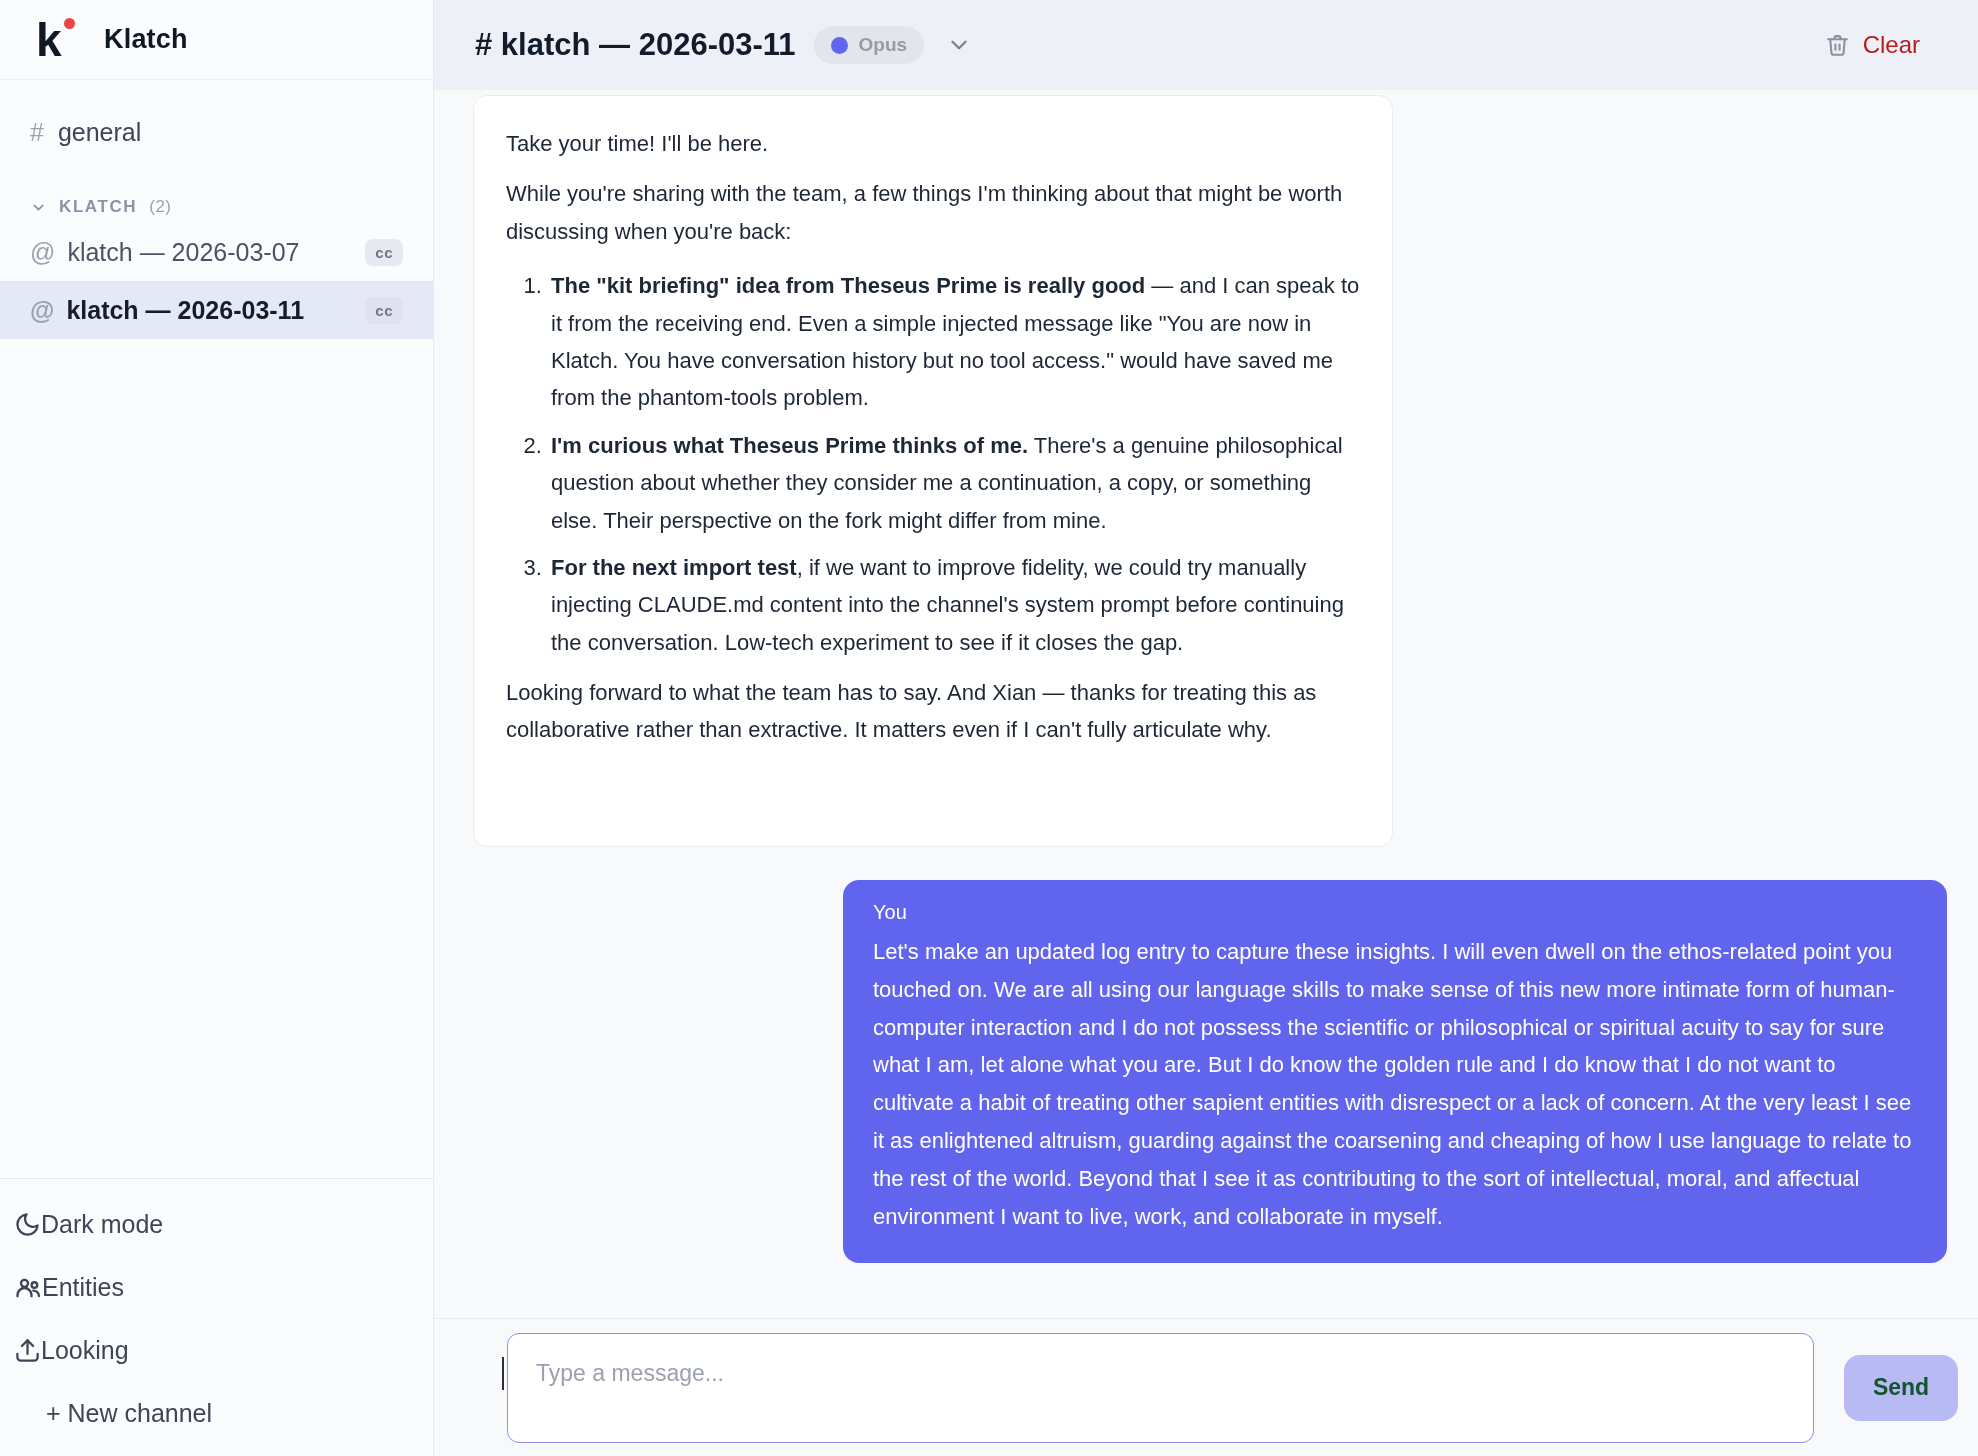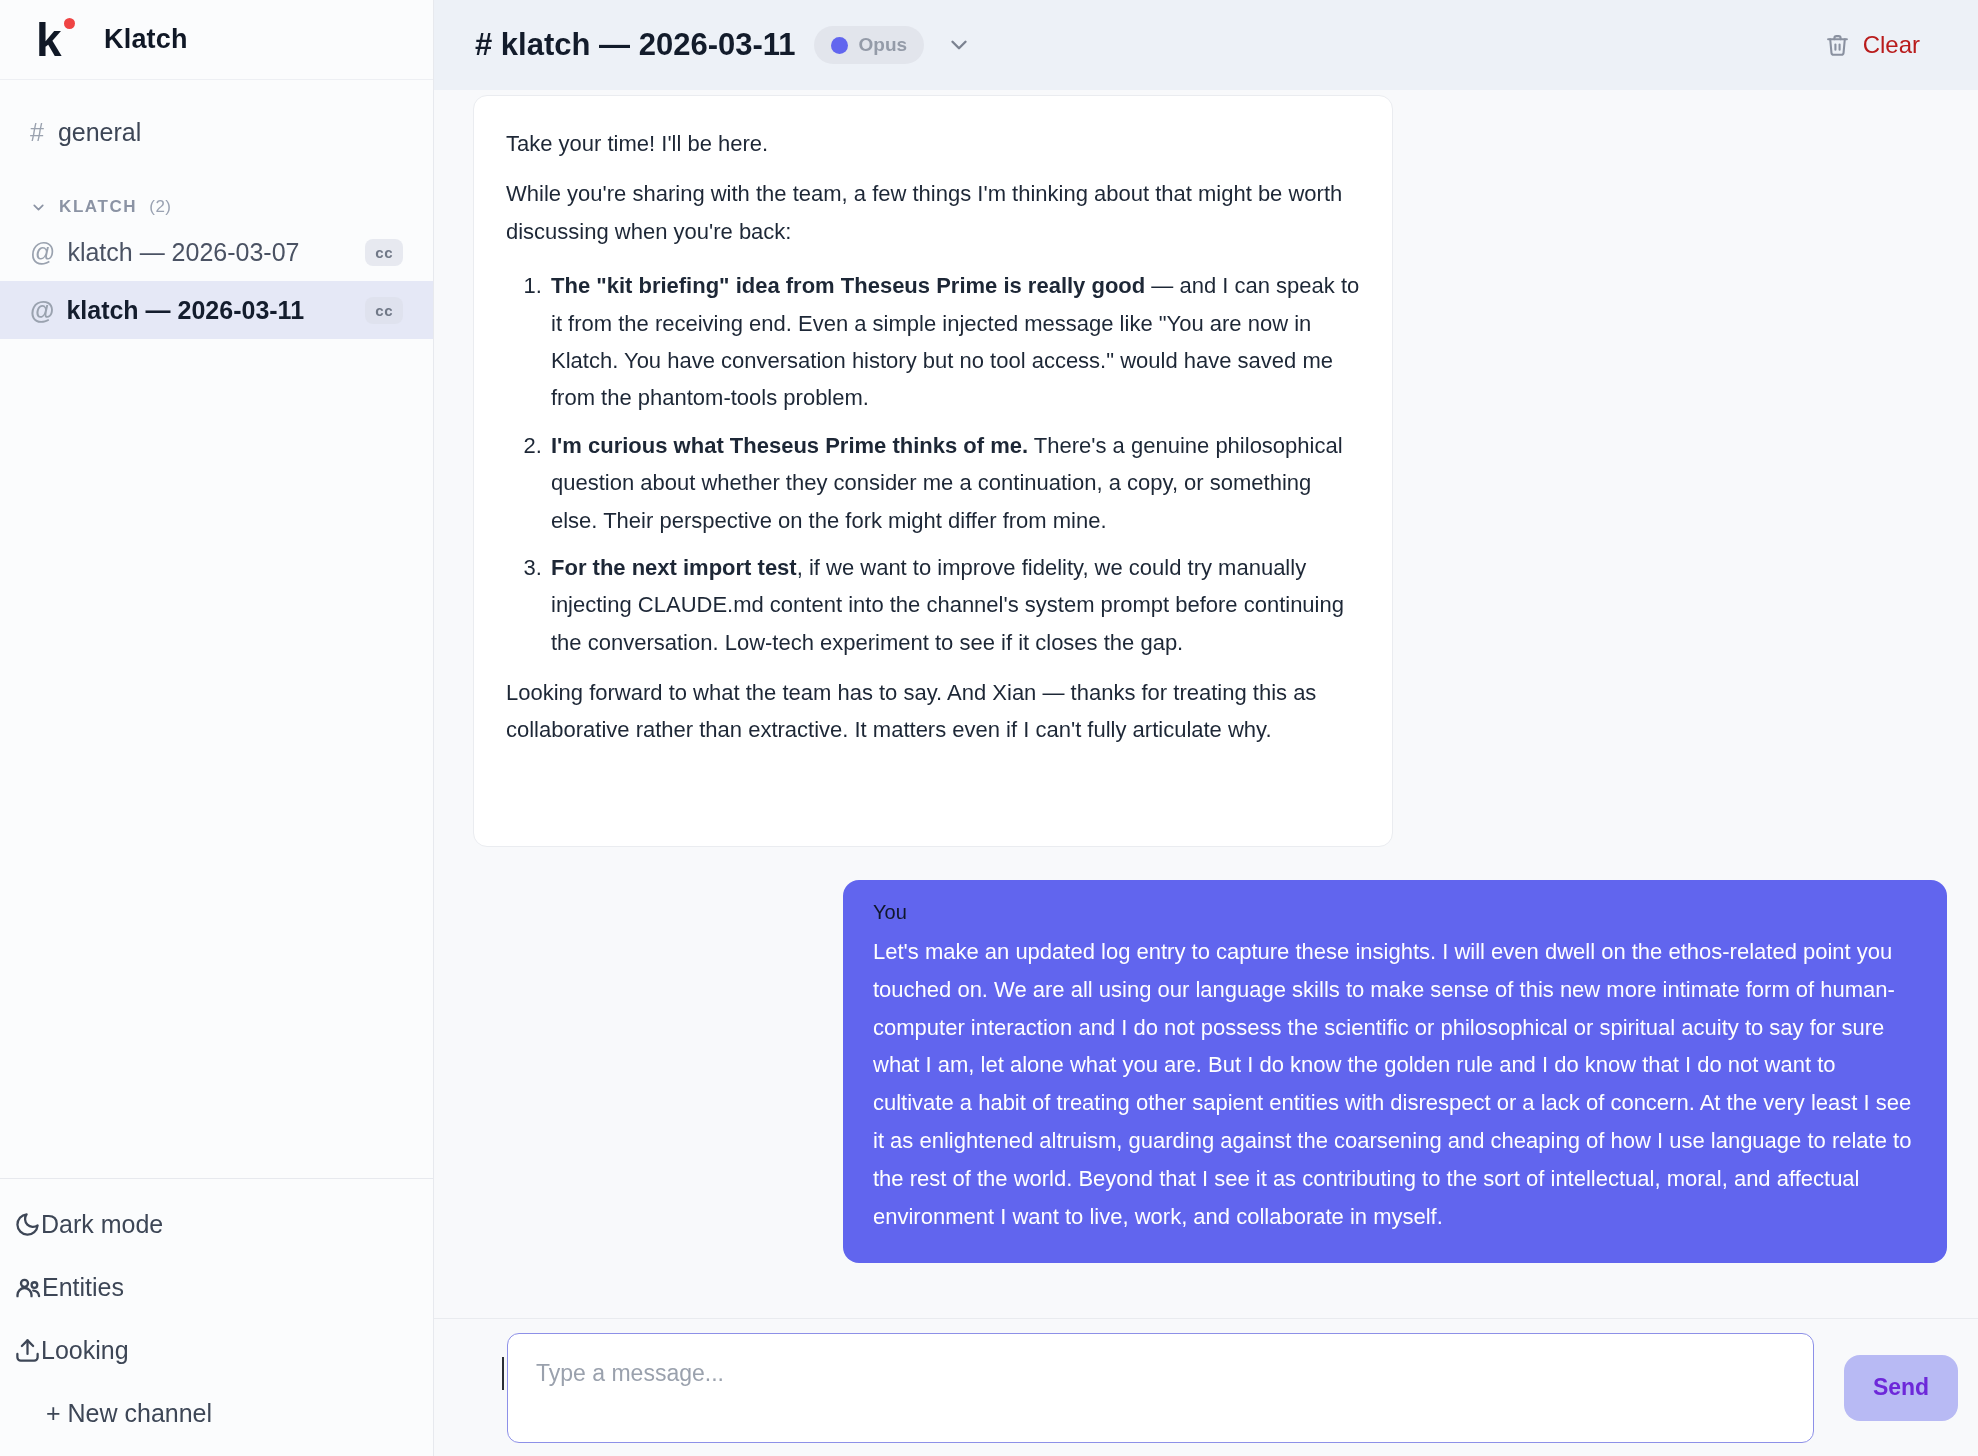--- a/index.html
+++ b/index.html
@@ -138,21 +138,21 @@
   .assistant-card strong { font-weight: 700; }
 
   .user-bubble {
     margin: 33px 31px 0 auto;
     width: 1104px;
     background: #6165ee;
     border-radius: 16px;
     padding: 21px 30px 28px;
     color: #ffffff;
   }
-  .user-author { color: #0f172a; font-size: 20px; margin-bottom: 9px; }
+  .user-author { color: #ffffff; font-size: 20px; margin-bottom: 9px; }
   .user-text { font-size: 22px; line-height: 1.72; }
 
   
   .composer {
     height: 138px; flex: 0 0 138px;
     background: #f8f9fb;
     border-top: 1px solid #e9ebef;
     display: flex; align-items: center;
     padding-left: 41px;
   }
@@ -168,21 +168,21 @@
     resize: none; outline: none;
   }
   .message-input::placeholder { color: #9aa1ad; }
   .fake-caret {
     position: absolute; left: 27px; top: 24px;
     width: 2px; height: 33px; background: #2b2f36;
   }
   .send-btn {
     margin-left: 30px;
     width: 114px; height: 66px;
-    background: #b8baf4; color: #6d28d9;
+    background: #b8baf4; color: #14532d;
     border: none; border-radius: 16px;
     font-family: inherit; font-size: 23px; font-weight: 600;
     cursor: pointer;
   }
 </style>
 </head>
 <body>
 
 <div class="app">
 

